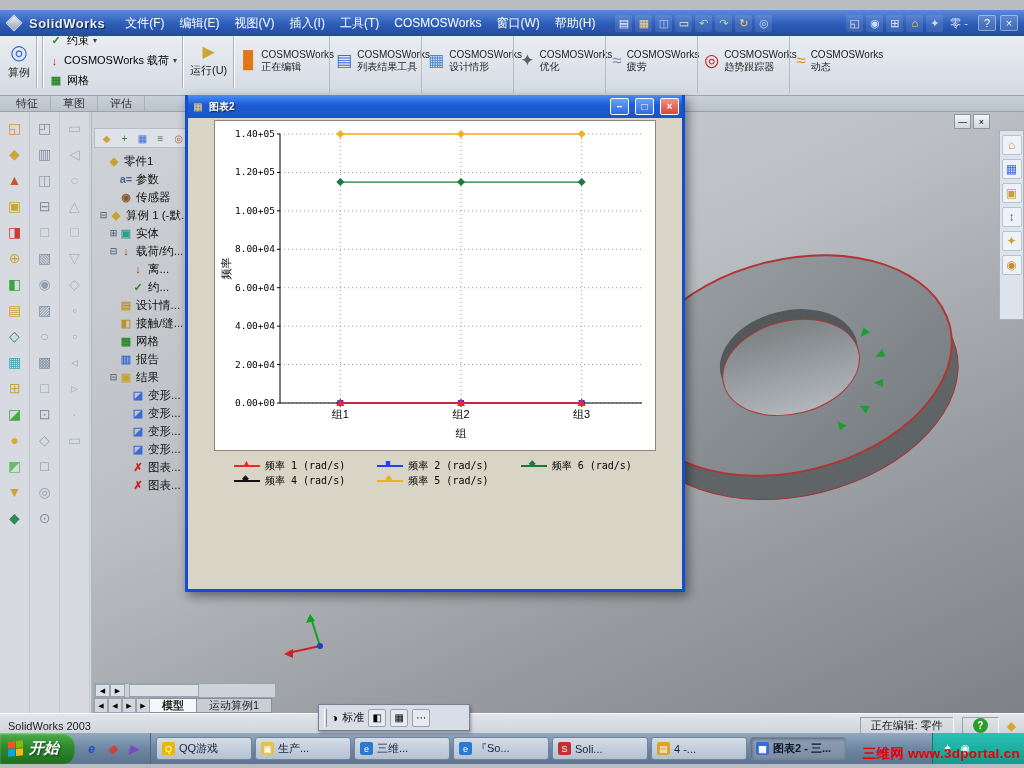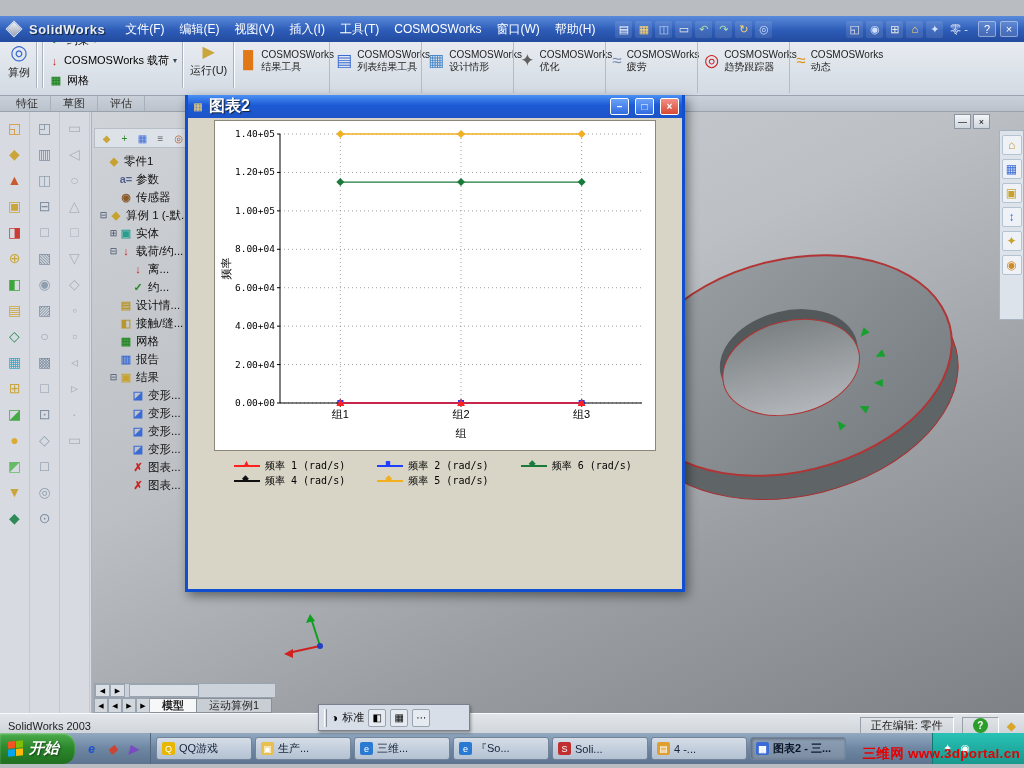--- a/index.html
+++ b/index.html
@@ -4,21 +4,21 @@
 <style>
 *{margin:0;padding:0;box-sizing:border-box}
 html,body{width:1024px;height:768px;overflow:hidden}
 body{font-family:"Liberation Sans",sans-serif;font-size:12px;background:#b9bdc1;position:relative}
 
 
 #viewport{position:absolute;left:92px;top:112px;width:932px;height:601px;
   background:linear-gradient(155deg,#d0d4d8 0%,#bcc0c4 40%,#9a9ea2 70%,#7e8286 100%);z-index:1}
 
 
-#titlebar{position:absolute;left:0;top:16px;width:1024px;height:26px;z-index:5;color:#fff;
+#titlebar{position:absolute;left:0;top:10px;width:1024px;height:26px;z-index:5;color:#fff;
   background:linear-gradient(180deg,#5a8ada 0%,#2d5cb8 55%,#234b9e 100%);
   display:flex;align-items:center;padding:8px 6px;gap:1px}
 .logo-diamond{width:12px;height:12px;background:linear-gradient(135deg,#f0f2f6,#9aa4b4);
   transform:rotate(45deg);border:1px solid #dde4f0;margin:0 8px 0 2px}
 .app-name{font-weight:bold;font-size:13px;color:#e9edf5;letter-spacing:.5px;margin-right:12px;text-shadow:1px 1px 1px #123}
 .menu-item{padding:3px 7px;font-size:12px;white-space:nowrap;cursor:default}
 .tb-cluster{display:flex;gap:3px;margin-left:12px}
 .tb-ico{width:17px;height:17px;border-radius:2px;background:rgba(255,255,255,.10);
   display:flex;align-items:center;justify-content:center;font-size:11px}
 .spacer{flex:1}
@@ -87,21 +87,21 @@
 .a4{left:220px;top:158px;transform:rotate(130deg)}
 .a5{left:194px;top:168px;transform:rotate(155deg)}
 #triad{position:absolute;left:280px;top:610px;z-index:2}
 
 
 #dialog{position:absolute;left:185px;top:95px;width:500px;height:497px;z-index:20;
   background:#d8d4c6;border:3px solid #0f4fd0;border-top:none;box-shadow:3px 4px 10px rgba(0,0,0,.45)}
 .dlg-title{height:23px;background:linear-gradient(180deg,#4a90f4 0%,#1c5ad4 45%,#1c54c8 100%);
   display:flex;align-items:center;padding:0 3px;gap:4px}
 .dlg-title-ico{width:14px;font-size:10px;color:#ffd76e;display:flex;justify-content:center}
-.dlg-title-text{color:#fff;font-weight:bold;font-size:16px;flex:1;text-shadow:1px 1px 1px #123}
+.dlg-title-text{color:#fff;font-weight:bold;font-size:10px;flex:1;text-shadow:1px 1px 1px #123}
 .cap-btn{width:19px;height:17px;border-radius:2px;border:1px solid #fff;margin-left:2px;
   background:linear-gradient(#6aa2f8,#2f6ae0);color:#fff;font-size:10px;font-weight:bold;
   display:flex;align-items:center;justify-content:center}
 .cap-btn.close{background:linear-gradient(#f09086,#d94835)}
 .dlg-menu{height:20px;background:#ece9d8;border-bottom:1px solid #b8b2a0;display:flex;align-items:center;padding:0 4px;gap:2px}
 .dlg-menu-item{padding:2px 8px;font-size:11px;color:#111;display:inline-block}
 .dlg-menu-item::first-letter{text-decoration:underline}
 .dlg-body{height:448px;padding-top:2px;overflow:hidden}
 .chart-heading{text-align:center;font-weight:bold;font-size:13px;margin:8px 0 10px;color:#000}
 .chart-panel{width:442px;height:331px;margin:0 auto;background:#fff;border:1px solid #8a8678;position:relative}
@@ -240,21 +240,21 @@
   <div class="vsep"></div>
   <div class="sec">
     <span class="run-ico">▶</span>
     <span>运行(U)</span>
   </div>
   <div class="vsep"></div>
   <div class="cw-btn">
       <span class="cw-ico" style="color: rgb(224, 120, 24);">▊</span>
       <span class="cw-txt">
         <span>COSMOSWorks</span>
-        <span>结果工具</span>
+        <span>正在编辑</span>
       </span>
     </div>
     <div class="cw-btn">
       <span class="cw-ico" style="color: rgb(58, 106, 212);">▤</span>
       <span class="cw-txt">
         <span>COSMOSWorks</span>
         <span>列表结果工具</span>
       </span>
     </div>
     <div class="cw-btn">

